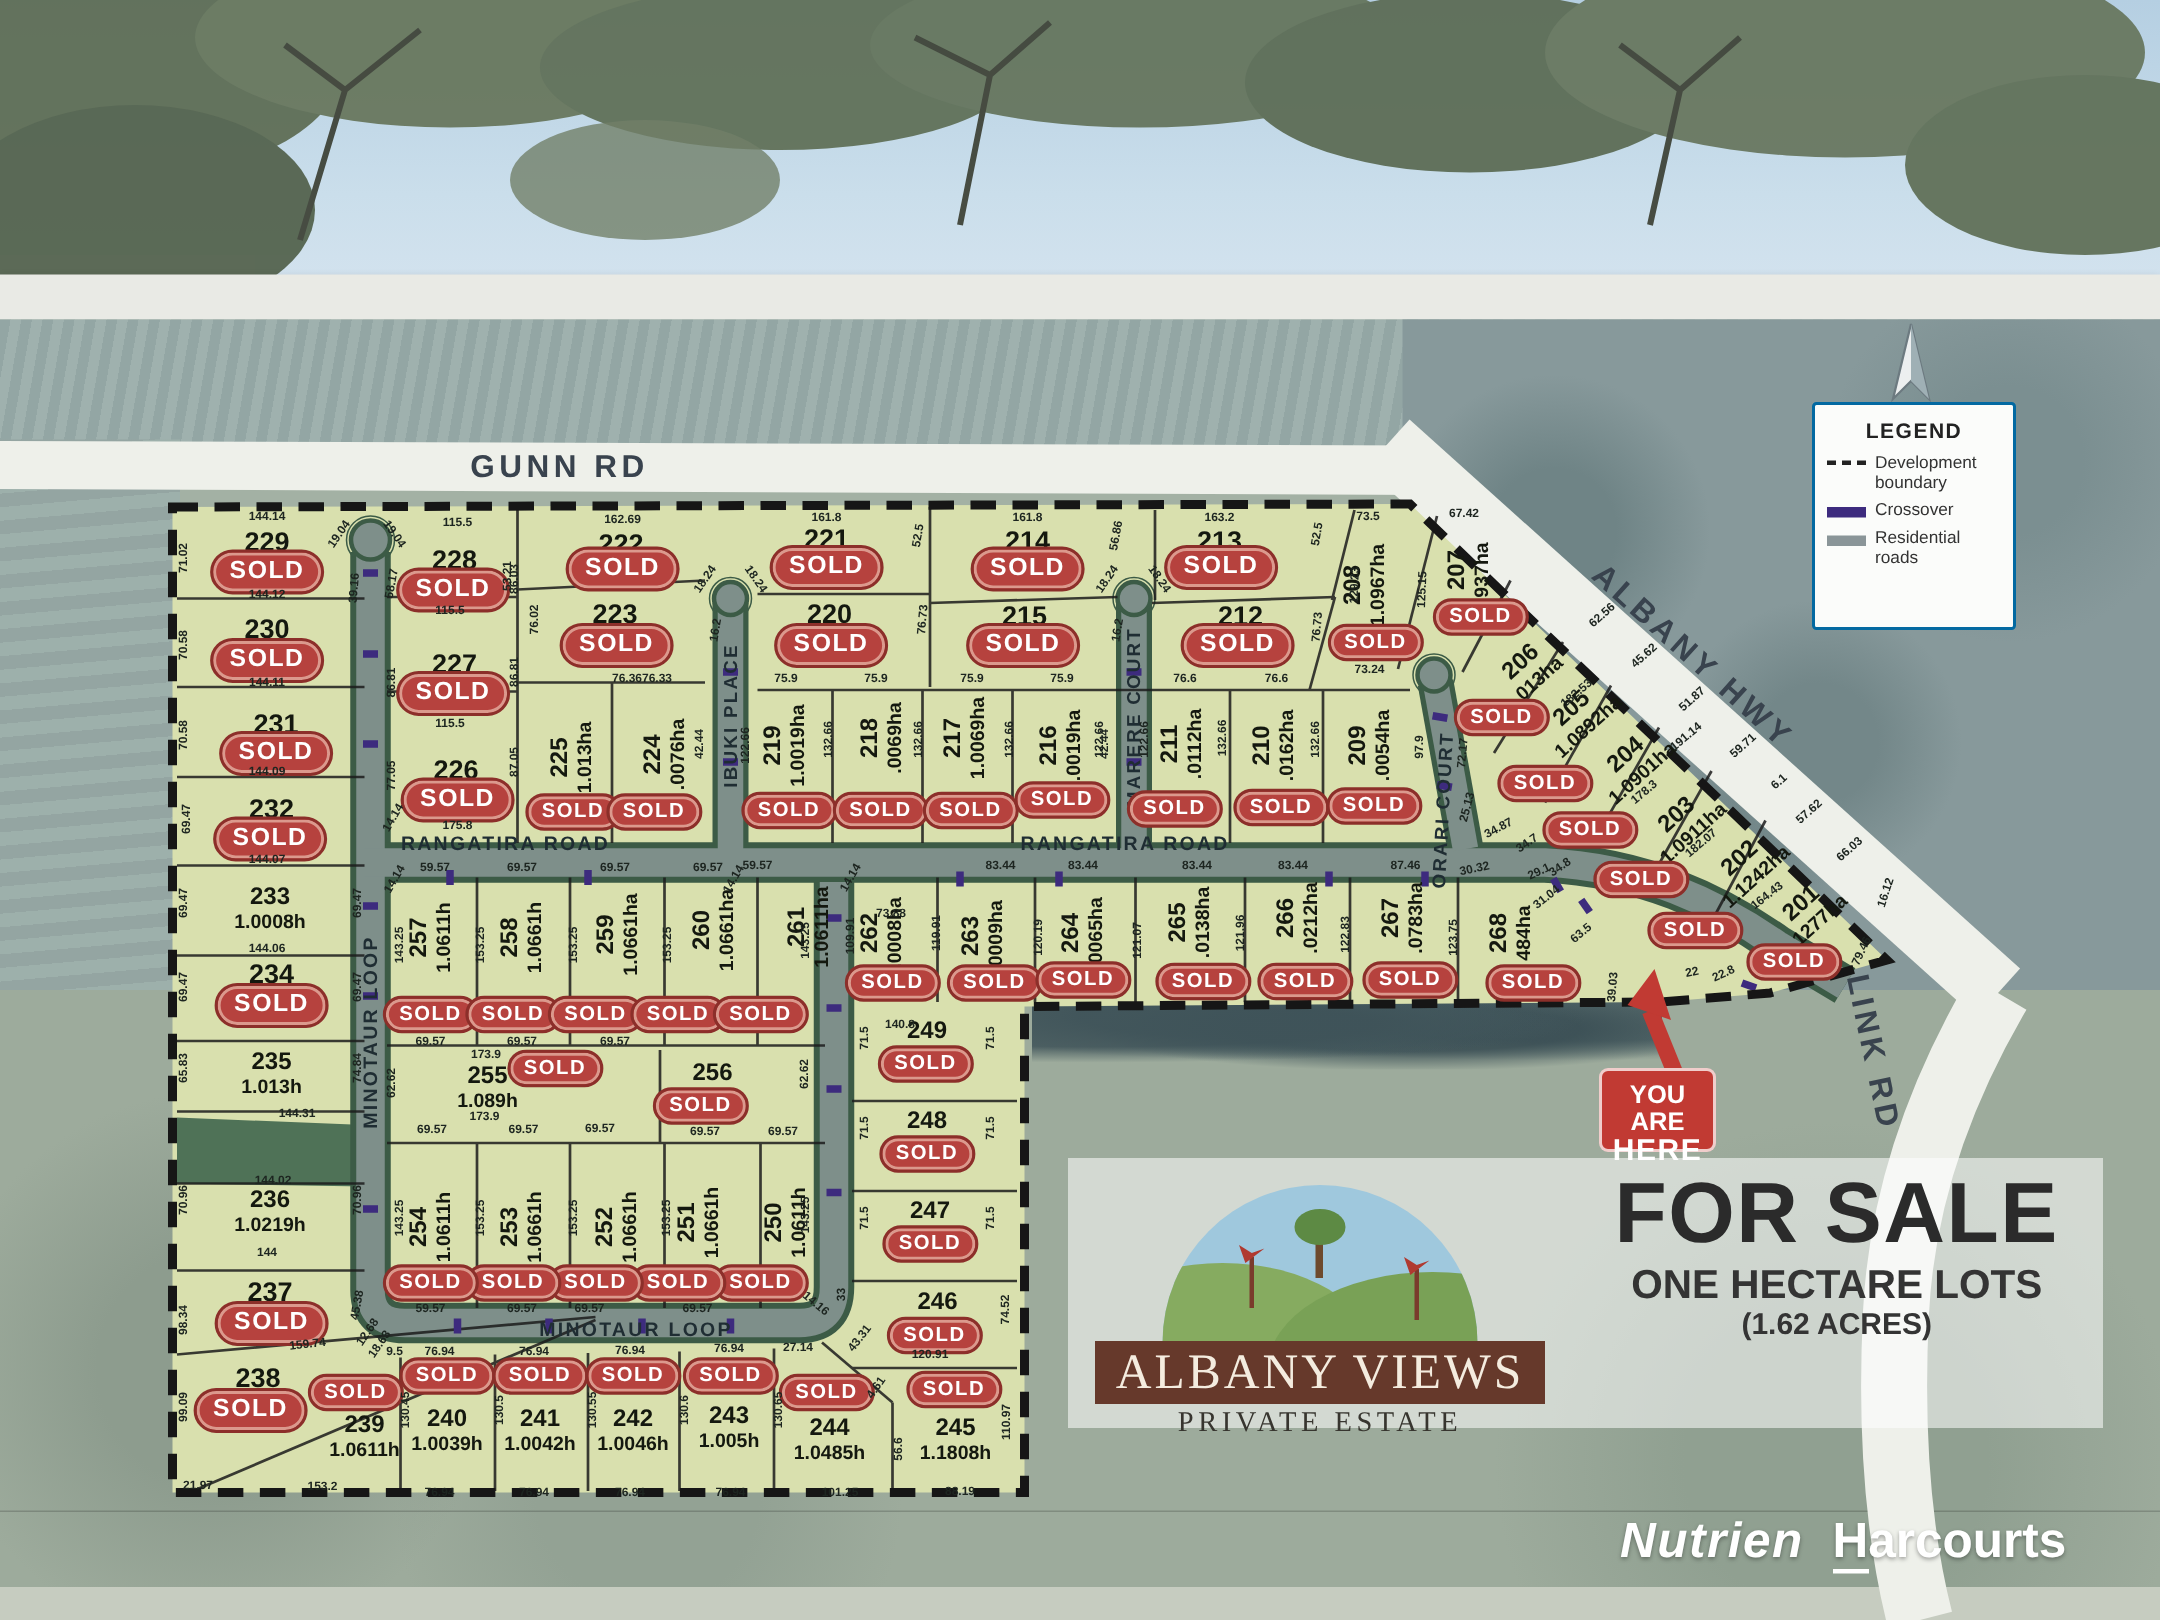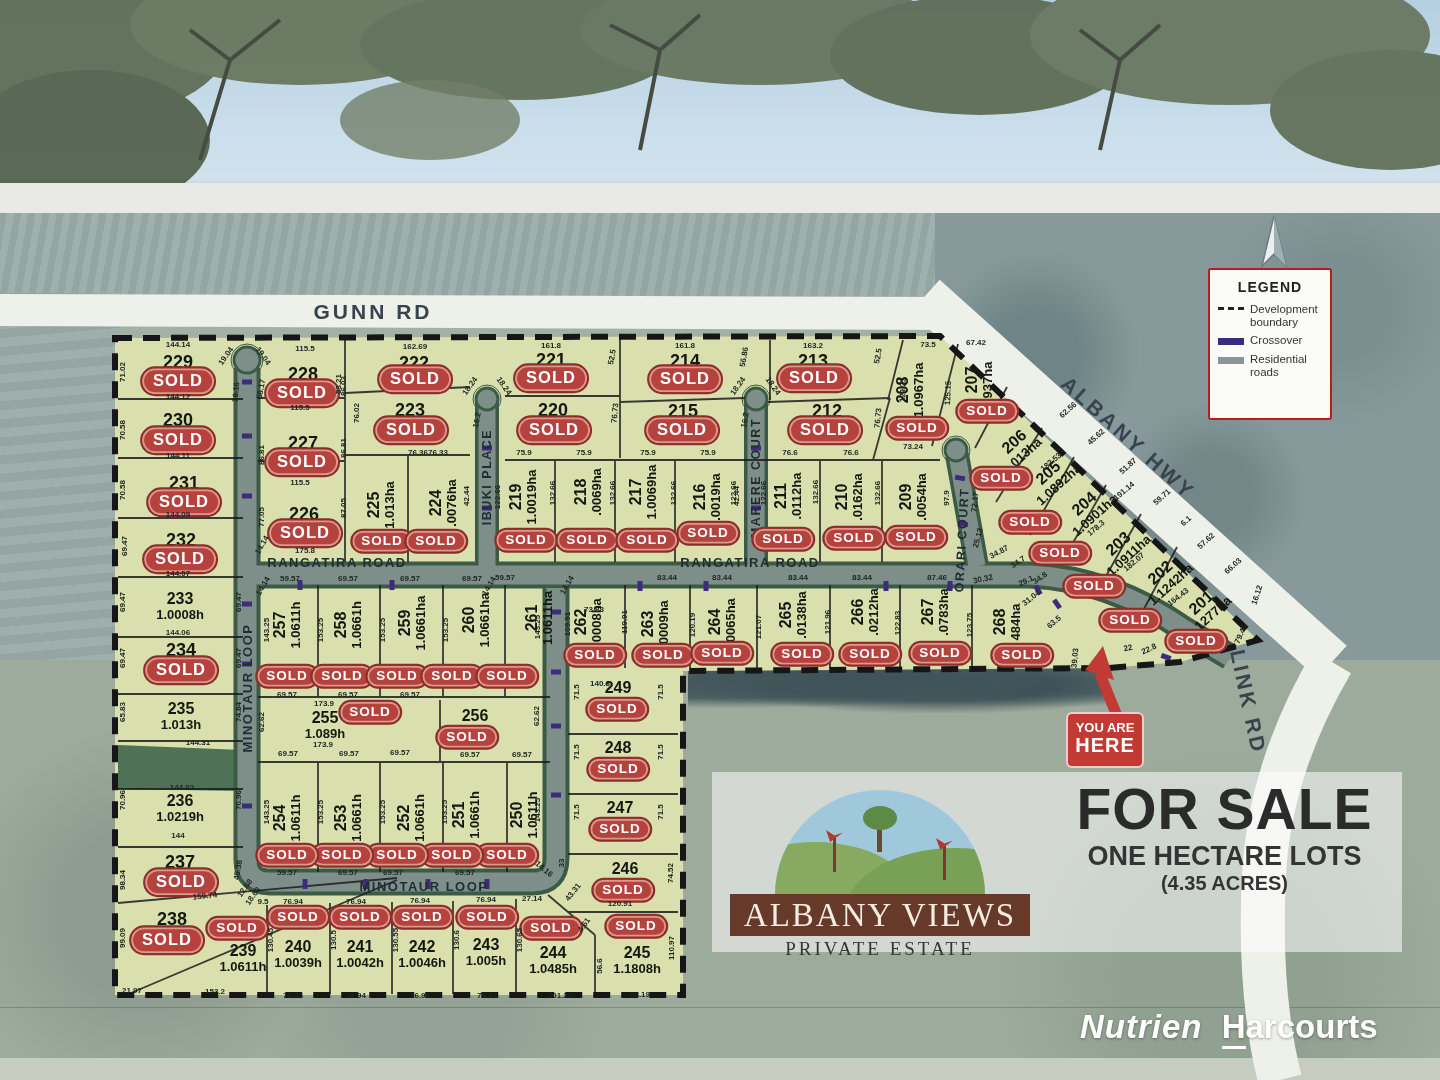--- a/index.html
+++ b/index.html
@@ -55,22 +55,22 @@
   .pill{position:absolute;transform:translate(-50%,-50%);background:#b6423e;color:#fff;
     font-weight:bold;font-size:13.5px;line-height:1;padding:3px 9px 4px;border-radius:14px;
     border:2px solid #8c2f2a;box-shadow:inset 0 0 0 2px rgba(255,240,220,.5);
     letter-spacing:1px;white-space:nowrap;}
   .pill.big{font-size:16.5px;padding:4px 11px 5px;border-radius:17px;}
 
   .dim{position:absolute;font-size:8px;font-weight:bold;color:#1d2520;
     transform:translate(-50%,-50%) rotate(var(--r,0deg));white-space:nowrap;}
 
   
-  .legend{position:absolute;left:1208px;top:268px;width:124px;height:152px;
-    background:#fbfcfa;border:2px solid #b91c1c;border-radius:3px;padding:9px 8px 6px;}
+  .legend{position:absolute;left:1208px;top:268px;width:136px;height:152px;
+    background:#fbfcfa;border:2px solid #0369a1;border-radius:3px;padding:9px 8px 6px;}
   .legend h3{margin:0 0 8px;text-align:center;font-size:14px;letter-spacing:1px;color:#222;}
   .legend .row{display:flex;gap:6px;margin-bottom:5px;align-items:flex-start;}
   .legend .sw{width:26px;flex:0 0 26px;margin-top:4px;}
   .sw-dash{border-top:3px dashed #222;height:0;}
   .sw-purple{height:7px;background:#3d2b7e;}
   .sw-gray{height:7px;background:#8a9598;}
   .legend .lab{font-size:11.5px;color:#333;line-height:1.15;}
 
   
   .panel{position:absolute;left:712px;top:772px;width:690px;height:180px;
@@ -92,21 +92,21 @@
     font-family:"Liberation Serif",serif;font-size:19px;letter-spacing:3px;color:#37352f;}
   .sale{position:absolute;left:340px;top:8px;width:345px;text-align:center;color:#2b2b2b;}
   .sale .t1{font-size:57px;font-weight:bold;letter-spacing:1px;line-height:1.05;}
   .sale .t2{font-size:27px;font-weight:bold;letter-spacing:0px;line-height:1.2;color:#343434;}
   .sale .t3{font-size:20px;font-weight:bold;color:#343434;}
 
   
   .yah{position:absolute;left:1066px;top:712px;width:78px;height:56px;background:#c13a33;
     border:2px solid rgba(255,255,255,.75);border-radius:6px;color:#fff;text-align:center;
     font-weight:bold;line-height:1.05;padding-top:7px;}
-  .yah .l1{font-size:13px;}
+  .yah .l1{font-size:17px;}
   .yah .l2{font-size:20px;letter-spacing:1px;}
 
   
   .brand{position:absolute;left:1080px;top:1008px;width:340px;color:#fff;font-size:33px;
     text-shadow:0 1px 3px rgba(0,0,0,.35);white-space:nowrap;}
   .brand .nb{font-style:italic;font-weight:bold;letter-spacing:1px;}
   .brand .hb{font-weight:bold;margin-left:10px;}
   .brand .hb .u{border-bottom:3px solid #fff;padding-bottom:1px;}
 
   .narrow{position:absolute;left:1256px;top:214px;width:36px;height:56px;}
@@ -620,21 +620,21 @@
       </div>
       <div class="pill" style="left: 1196px; top: 641px;">SOLD</div>
       <div class="dim" style="left: 178px; top: 344px;">144.14</div>
       <div class="dim" style="left: 226px; top: 356px; --r: -55deg;">19.04</div>
       <div class="dim" style="left: 263px; top: 356px; --r: 55deg;">19.04</div>
       <div class="dim" style="left: 305px; top: 348px;">115.5</div>
       <div class="dim" style="left: 415px; top: 346px;">162.69</div>
       <div class="dim" style="left: 551px; top: 345px;">161.8</div>
       <div class="dim" style="left: 685px; top: 345px;">161.8</div>
       <div class="dim" style="left: 813px; top: 345px;">163.2</div>
-      <div class="dim" style="left: 912px; top: 344px; margin-left: 16px;">73.5</div>
+      <div class="dim" style="left: 912px; top: 344px;">73.5</div>
       <div class="dim" style="left: 976px; top: 342px;">67.42</div>
       <div class="dim" style="left: 122px; top: 372px; --r: -90deg;">71.02</div>
       <div class="dim" style="left: 122px; top: 430px; --r: -90deg;">70.58</div>
       <div class="dim" style="left: 122px; top: 490px; --r: -90deg;">70.58</div>
       <div class="dim" style="left: 124px; top: 546px; --r: -90deg;">69.47</div>
       <div class="dim" style="left: 122px; top: 602px; --r: -90deg;">69.47</div>
       <div class="dim" style="left: 122px; top: 658px; --r: -90deg;">69.47</div>
       <div class="dim" style="left: 122px; top: 712px; --r: -90deg;">65.83</div>
       <div class="dim" style="left: 122px; top: 800px; --r: -90deg;">70.96</div>
       <div class="dim" style="left: 122px; top: 880px; --r: -90deg;">98.34</div>
@@ -837,21 +837,21 @@
         <div class="crown"></div>
         <div class="mill" style="left:58px;top:48px"></div>
         <div class="mill" style="left:168px;top:56px"></div>
       </div>
       <div class="bar">ALBANY VIEWS</div>
       <div class="sub">PRIVATE ESTATE</div>
     </div>
     <div class="sale">
       <div class="t1">FOR SALE</div>
       <div class="t2">ONE HECTARE LOTS</div>
-      <div class="t3">(4.35 ACRES)</div>
+      <div class="t3">(1.62 ACRES)</div>
     </div>
   </div>
 
   <div class="yah">
     <div class="l1">YOU ARE</div>
     <div class="l2">HERE</div>
   </div>
 
   <div class="brand">
     <span class="nb">Nutrien</span>

